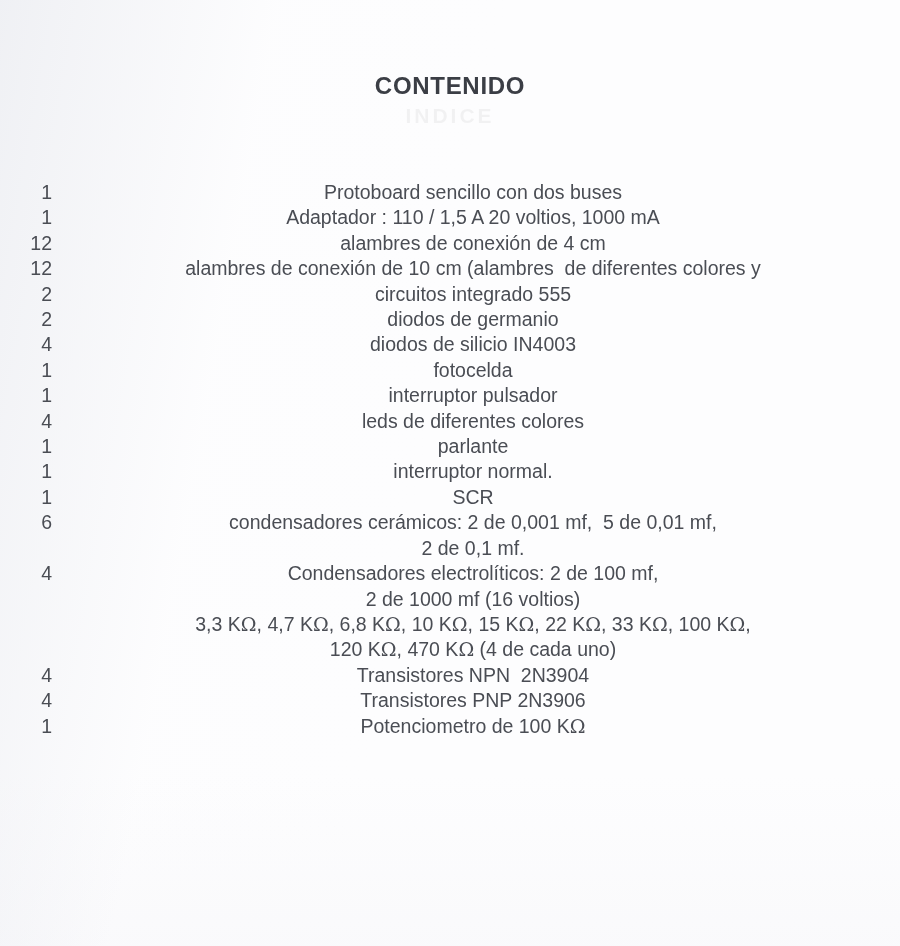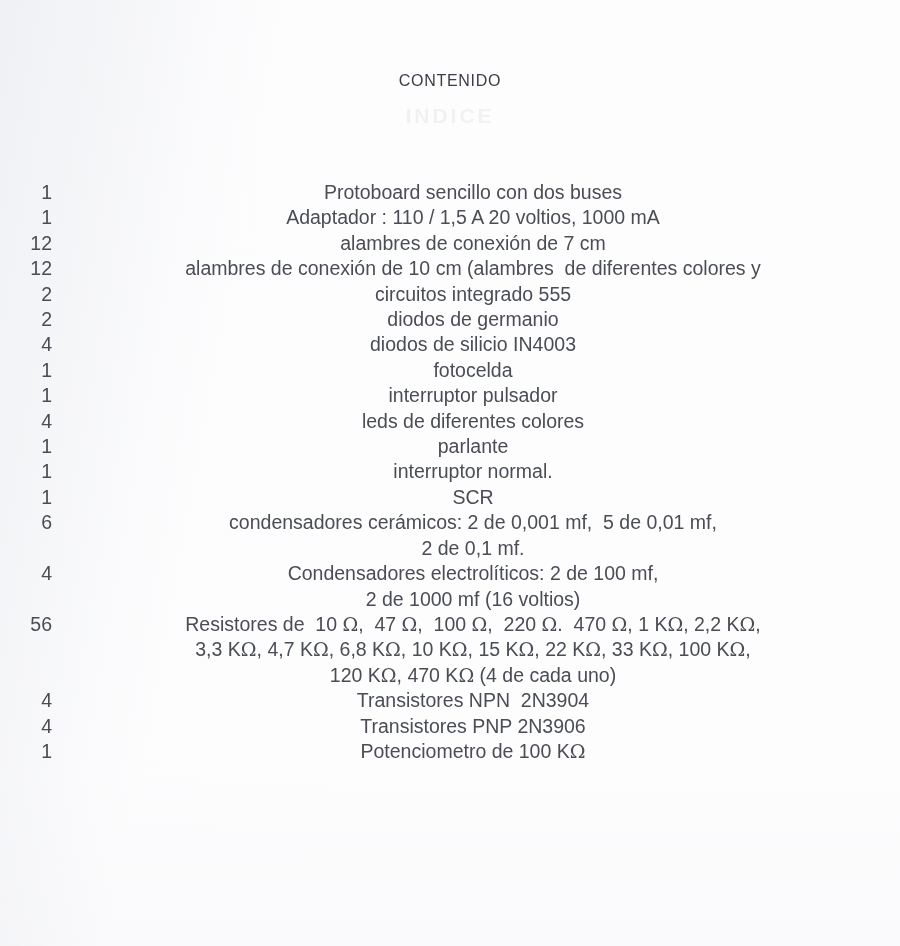--- a/index.html
+++ b/index.html
@@ -26,22 +26,22 @@
       linear-gradient(100deg, rgba(228,230,236,0.55) 0%, rgba(250,250,252,0.10) 26%, rgba(255,255,255,0) 48%),
       linear-gradient(0deg, rgba(246,246,249,0.5) 0%, rgba(255,255,255,0) 18%);
   }
 
   .title {
     position: absolute;
     top: 72px;
     left: 0;
     width: 900px;
     text-align: center;
-    font-size: 16px;
-    font-weight: normal;
+    font-size: 24px;
+    font-weight: bold;
     letter-spacing: 0.7px;
     color: #3b3e45;
   }
   
   .ghost {
     position: absolute;
     top: 104px;
     left: 0;
     width: 900px;
     text-align: center;
@@ -100,21 +100,21 @@
       <div class="row">
         <span class="qty">1</span>
         <span class="desc">Protoboard sencillo con dos buses</span>
       </div>
       <div class="row">
         <span class="qty">1</span>
         <span class="desc">Adaptador : 110 / 1,5 A 20 voltios, 1000 mA</span>
       </div>
       <div class="row">
         <span class="qty">12</span>
-        <span class="desc">alambres de conexión de 7 cm</span>
+        <span class="desc">alambres de conexión de 4 cm</span>
       </div>
       <div class="row">
         <span class="qty">12</span>
         <span class="desc">alambres de conexión de 10 cm (alambres  de diferentes colores y</span>
       </div>
       <div class="row">
         <span class="qty">2</span>
         <span class="desc">circuitos integrado 555</span>
       </div>
       <div class="row">
@@ -158,24 +158,20 @@
         <span class="desc">2 de 0,1 mf.</span>
       </div>
       <div class="row">
         <span class="qty">4</span>
         <span class="desc">Condensadores electrolíticos: 2 de 100 mf,</span>
       </div>
       <div class="row cont">
         <span class="qty"></span>
         <span class="desc">2 de 1000 mf (16 voltios)</span>
       </div>
-      <div class="row">
-        <span class="qty">56</span>
-        <span class="desc">Resistores de  10 <span class="ohm">Ω</span>,  47 <span class="ohm">Ω</span>,  100 <span class="ohm">Ω</span>,  220 <span class="ohm">Ω</span>.  470 <span class="ohm">Ω</span>, 1 K<span class="ohm">Ω</span>, 2,2 K<span class="ohm">Ω</span>,</span>
-      </div>
       <div class="row cont">
         <span class="qty"></span>
         <span class="desc">3,3 K<span class="ohm">Ω</span>, 4,7 K<span class="ohm">Ω</span>, 6,8 K<span class="ohm">Ω</span>, 10 K<span class="ohm">Ω</span>, 15 K<span class="ohm">Ω</span>, 22 K<span class="ohm">Ω</span>, 33 K<span class="ohm">Ω</span>, 100 K<span class="ohm">Ω</span>,</span>
       </div>
       <div class="row cont">
         <span class="qty"></span>
         <span class="desc">120 K<span class="ohm">Ω</span>, 470 K<span class="ohm">Ω</span> (4 de cada uno)</span>
       </div>
       <div class="row">
         <span class="qty">4</span>

